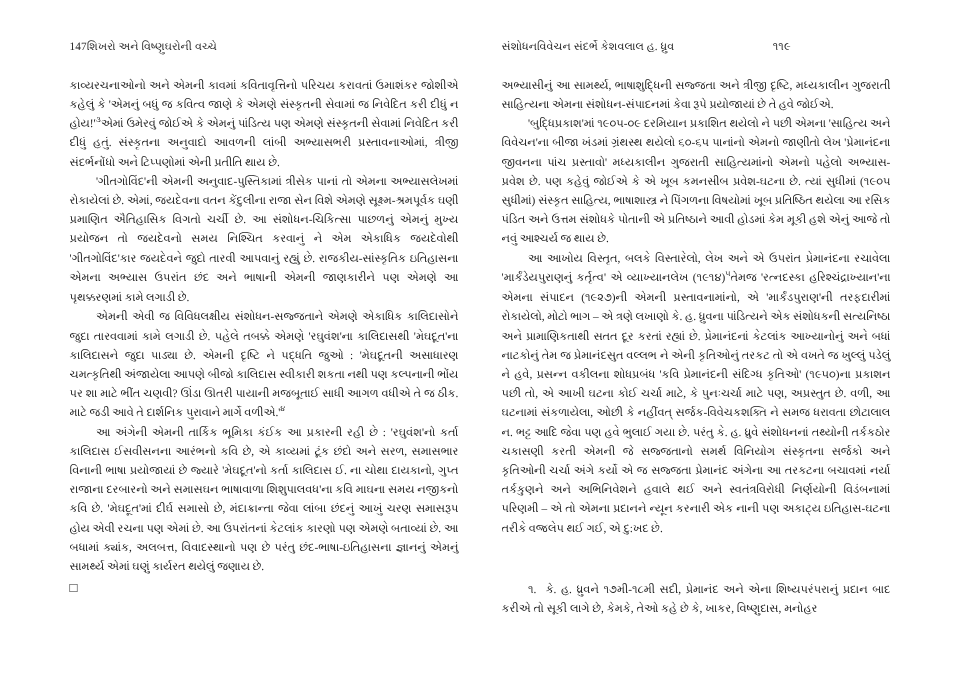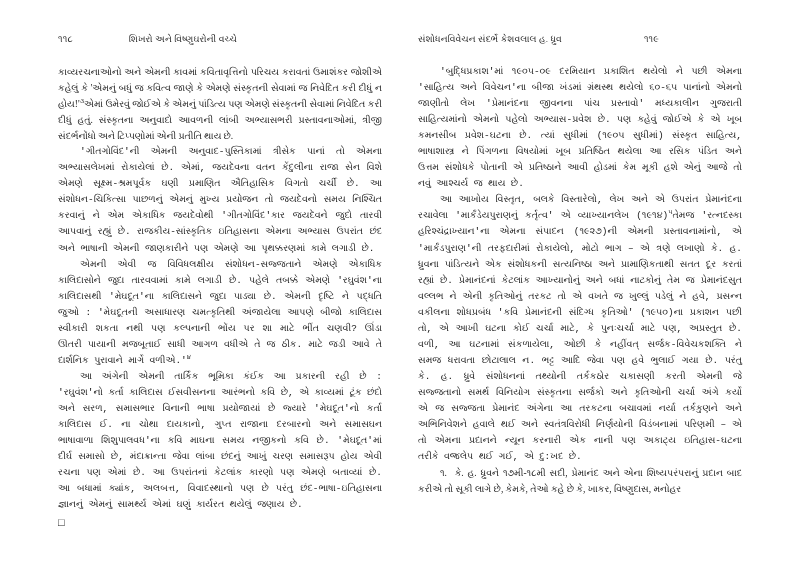--- a/index.html
+++ b/index.html
@@ -57,70 +57,70 @@
     justify-content: flex-start;
   }
   .runhead .folio {
     font-size: 9.4px;
     white-space: nowrap;
   }
   .runhead .title {
     white-space: nowrap;
   }
   .page-left .runhead .folio { margin-right: 0; }
-  .page-left .runhead .title { margin-left: 56px; }
+  .page-left .runhead .title { }
   .page-right .runhead .title { margin-right: 16px; }
   .page-right .runhead .folio { margin-left: 66px; }
 
   
   .body-col {
     font-size: 9.45px;
     line-height: 16.05px;
     text-align: justify;
     text-justify: inter-word;
     word-spacing: -0.2px;
   }
   .body-col p {
     margin: 0;
     text-indent: 0;
   }
   .body-col p.ind {
     text-indent: 22px;
-    font-family: Liberation Mono, monospace;
   }
   .sup {
     font-size: 6.6px;
     vertical-align: super;
     line-height: 0;
   }
   .endmark {
     display: block;
     margin-top: 1px;
     font-size: 11px;
     line-height: 16px;
     letter-spacing: 0;
   }
   .note {
     font-size: 9.45px;
     line-height: 16.05px;
     text-align: justify;
+    margin-top: 35px;
   }
   .note p { margin: 0; }
   .note p.ind { text-indent: 22px; }
 </style>
 </head>
 <body>
 
 <div class="spread">
 
   <div class="page page-left">
     <div class="page-inner">
 
       <div class="runhead">
-        <span class="folio">૧૧૮</span>
+        <span class="folio">147</span>
         <span class="title">શિખરો અને વિષ્ણુઘરોની વચ્ચે</span>
       </div>
 
       <div class="body-col">
         <p><span>કાવ્યરચનાઓનો અને એમની કાવમાં કવિતાવૃત્તિનો પરિચય કરાવતાં ઉમાશંકર જોશીએ કહેલું કે 'એમનું બધું જ કવિત્વ જાણે કે એમણે સંસ્કૃતની સેવામાં જ નિવેદિત કરી દીધું ન હોય!'</span><span class="sup">૩</span><span>એમાં ઉમેરવું જોઈએ કે એમનું પાંડિત્ય પણ એમણે સંસ્કૃતની સેવામાં નિવેદિત કરી દીધું હતું. સંસ્કૃતના અનુવાદો આવળની લાંબી અભ્યાસભરી પ્રસ્તાવનાઓમાં, ત્રીજી સંદર્ભનોંધો અને ટિપ્પણોમાં એની પ્રતીતિ થાય છે.</span></p>
         <p class="ind">'ગીતગોવિંદ'ની એમની અનુવાદ-પુસ્તિકામાં ત્રીસેક પાનાં તો એમના અભ્યાસલેખમાં રોકાયેલાં છે. એમાં, જયદેવના વતન કેંદુલીના રાજા સેન વિશે એમણે સૂક્ષ્મ-શ્રમપૂર્વક ઘણી પ્રમાણિત ઐતિહાસિક વિગતો ચર્ચી છે. આ સંશોધન-ચિકિત્સા પાછળનું એમનું મુખ્ય પ્રયોજન તો જયદેવનો સમય નિશ્ચિત કરવાનું ને એમ એકાધિક જયદેવોથી 'ગીતગોવિંદ'કાર જયદેવને જુદો તારવી આપવાનું રહ્યું છે. રાજકીય-સાંસ્કૃતિક ઇતિહાસના એમના અભ્યાસ ઉપરાંત છંદ અને ભાષાની એમની જાણકારીને પણ એમણે આ પૃથક્કરણમાં કામે લગાડી છે.</p>
         <p class="ind"><span>એમની એવી જ વિવિધલક્ષીય સંશોધન-સજ્જતાને એમણે એકાધિક કાલિદાસોને જુદા તારવવામાં કામે લગાડી છે. પહેલે તબક્કે એમણે 'રઘુવંશ'ના કાલિદાસથી 'મેઘદૂત'ના કાલિદાસને જુદા પાડ્યા છે. એમની દૃષ્ટિ ને પદ્ધતિ જુઓ : 'મેઘદૂતની અસાધારણ ચમત્કૃતિથી અંજાયેલા આપણે બીજો કાલિદાસ સ્વીકારી શકતા નથી પણ કલ્પનાની ભોંય પર શા માટે ભીંત ચણવી? ઊંડા ઊતરી પાયાની મજબૂતાઈ સાધી આગળ વધીએ તે જ ઠીક. માટે જડી આવે તે દાર્શનિક પુરાવાને માર્ગે વળીએ.'</span><span class="sup">૪</span></p>
         <p class="ind">આ અંગેની એમની તાર્કિક ભૂમિકા કંઈક આ પ્રકારની રહી છે : 'રઘુવંશ'નો કર્તા કાલિદાસ ઈસવીસનના આરંભનો કવિ છે, એ કાવ્યમાં ટૂંક છંદો અને સરળ, સમાસભાર વિનાની ભાષા પ્રયોજાયાં છે જ્યારે 'મેઘદૂત'નો કર્તા કાલિદાસ ઈ. ના ચોથા દાયકાનો, ગુપ્ત રાજાના દરબારનો અને સમાસઘન ભાષાવાળા શિશુપાલવધ'ના કવિ માઘના સમય નજીકનો કવિ છે. 'મેઘદૂત'માં દીર્ઘ સમાસો છે, મંદાક્રાન્તા જેવા લાંબા છંદનું આખું ચરણ સમાસરૂપ હોય એવી રચના પણ એમાં છે. આ ઉપરાંતનાં કેટલાંક કારણો પણ એમણે બતાવ્યાં છે. આ બધામાં ક્યાંક, અલબત્ત, વિવાદસ્થાનો પણ છે પરંતુ છંદ-ભાષા-ઇતિહાસના જ્ઞાનનું એમનું સામર્થ્ય એમાં ઘણું કાર્યરત થયેલું જણાય છે.</p>
         <span class="endmark">□</span>
       </div>
@@ -130,20 +130,21 @@
 
   <div class="page page-right">
     <div class="page-inner">
 
       <div class="runhead">
         <span class="title">સંશોધનવિવેચન સંદર્ભે કેશવલાલ હ. ધ્રુવ</span>
         <span class="folio">૧૧૯</span>
       </div>
 
       <div class="body-col">
+        <p>અભ્યાસીનું આ સામર્થ્ય, ભાષાશુદ્ધિની સજ્જતા અને ત્રીજી દૃષ્ટિ, મધ્યકાલીન ગુજરાતી સાહિત્યના એમના સંશોધન-સંપાદનમાં કેવા રૂપે પ્રયોજાયાં છે તે હવે જોઈએ.</p>
         <p class="ind">'બુદ્ધિપ્રકાશ'માં ૧૯૦૫-૦૯ દરમિયાન પ્રકાશિત થયેલો ને પછી એમના 'સાહિત્ય અને વિવેચન'ના બીજા ખંડમાં ગ્રંથસ્થ થયેલો ૬૦-૬૫ પાનાંનો એમનો જાણીતો લેખ 'પ્રેમાનંદના જીવનના પાંચ પ્રસ્તાવો' મધ્યકાલીન ગુજરાતી સાહિત્યમાંનો એમનો પહેલો અભ્યાસ-પ્રવેશ છે. પણ કહેવું જોઈએ કે એ ખૂબ કમનસીબ પ્રવેશ-ઘટના છે. ત્યાં સુધીમાં (૧૯૦૫ સુધીમાં) સંસ્કૃત સાહિત્ય, ભાષાશાસ્ત્ર ને પિંગળના વિષયોમાં ખૂબ પ્રતિષ્ઠિત થયેલા આ રસિક પંડિત અને ઉત્તમ સંશોધકે પોતાની એ પ્રતિષ્ઠાને આવી હોડમાં કેમ મૂકી હશે એનું આજે તો નવું આશ્ચર્ય જ થાય છે.</p>
         <p class="ind"><span>આ આખોય વિસ્તૃત, બલકે વિસ્તારેલો, લેખ અને એ ઉપરાંત પ્રેમાનંદના રચાવેલા 'માર્કંડેયપુરાણનું કર્તૃત્વ' એ વ્યાખ્યાનલેખ (૧૯૧૪)</span><span class="sup">૫</span><span>તેમજ 'રત્નદસ્કા હરિશ્ચંદ્રાખ્યાન'ના એમના સંપાદન (૧૯૨૭)ની એમની પ્રસ્તાવનામાંનો, એ 'માર્કંડપુરાણ'ની તરફદારીમાં રોકાયેલો, મોટો ભાગ – એ ત્રણે લખાણો કે. હ. ધ્રુવના પાંડિત્યને એક સંશોધકની સત્યનિષ્ઠા અને પ્રામાણિકતાથી સતત દૂર કરતાં રહ્યાં છે. પ્રેમાનંદનાં કેટલાંક આખ્યાનોનું અને બધાં નાટકોનું તેમ જ પ્રેમાનંદસુત વલ્લભ ને એની કૃતિઓનું તરકટ તો એ વખતે જ ખુલ્લું પડેલું ને હવે, પ્રસન્ન વકીલના શોધપ્રબંધ 'કવિ પ્રેમાનંદની સંદિગ્ધ કૃતિઓ' (૧૯૫૦)ના પ્રકાશન પછી તો, એ આખી ઘટના કોઈ ચર્ચા માટે, કે પુનઃચર્ચા માટે પણ, અપ્રસ્તુત છે. વળી, આ ઘટનામાં સંકળાયેલા, ઓછી કે નહીંવત્ સર્જક-વિવેચકશક્તિ ને સમજ ધરાવતા છોટાલાલ ન. ભટ્ટ આદિ જેવા પણ હવે ભુલાઈ ગયા છે. પરંતુ કે. હ. ધ્રુવે સંશોધનનાં તથ્યોની તર્કકઠોર ચકાસણી કરતી એમની જે સજ્જતાનો સમર્થ વિનિયોગ સંસ્કૃતના સર્જકો અને કૃતિઓની ચર્ચા અંગે કર્યો એ જ સજ્જતા પ્રેમાનંદ અંગેના આ તરકટના બચાવમાં નર્યા તર્કકુણને અને અભિનિવેશને હવાલે થઈ અને સ્વતંત્રવિરોધી નિર્ણયોની વિડંબનામાં પરિણમી – એ તો એમના પ્રદાનને ન્યૂન કરનારી એક નાની પણ અકાટ્ય ઇતિહાસ-ઘટના તરીકે વજ્રલેપ થઈ ગઈ, એ દુ:ખદ છે.</span></p>
       </div>
 
       <div class="note">
         <p class="ind"><span>૧.</span>&nbsp;&nbsp;<span>કે. હ. ધ્રુવને ૧૭મી-૧૮મી સદી, પ્રેમાનંદ અને એના શિષ્યપરંપરાનું પ્રદાન બાદ કરીએ તો સૂકી લાગે છે, કેમકે, તેઓ કહે છે કે, ખાકર, વિષ્ણુદાસ, મનોહર</span></p>
       </div>
 
     </div>
   </div>

